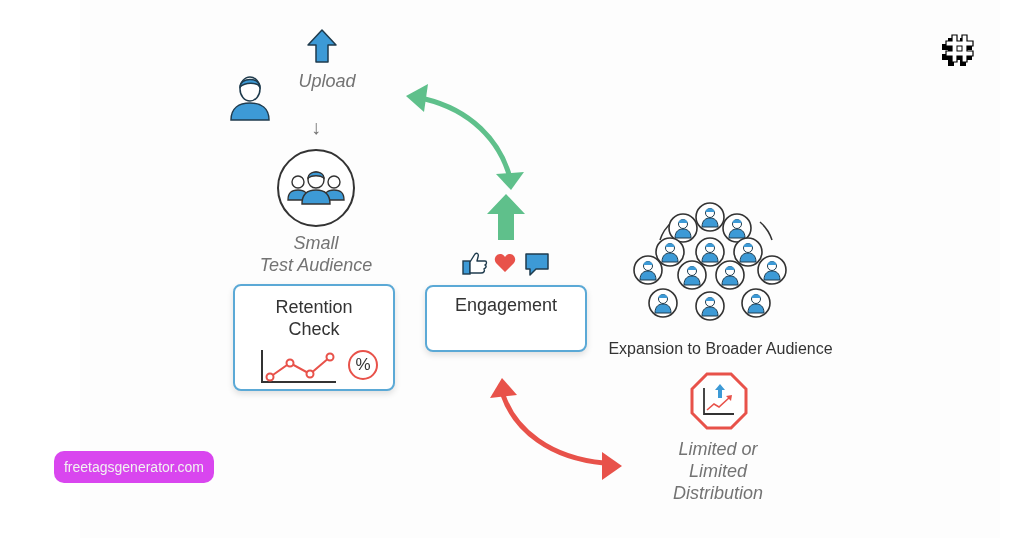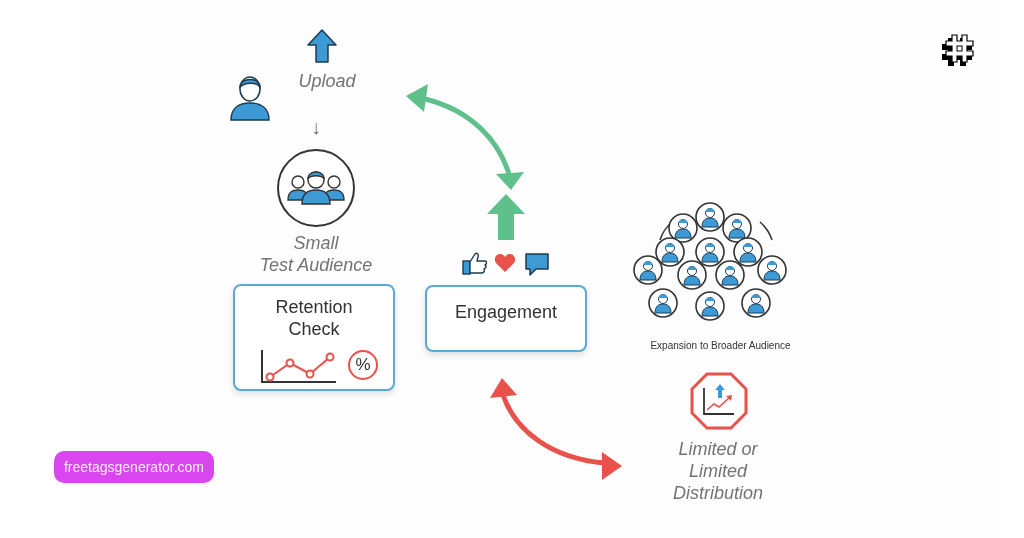--- a/index.html
+++ b/index.html
@@ -105,21 +105,21 @@
   <path d="M8 11 L13 3 C15 1 17 3 16 6 L15 10 H23 C25 10 25 13 23 14 C25 15 24 17 22 18 C23 20 22 22 19 22 H8 Z" fill="#fff" stroke="#1f3b4d" stroke-width="1.4" stroke-linejoin="round"></path>
 </svg>
 <svg class="abs" style="left:494px; top:253px;" width="22" height="20" viewBox="0 0 22 20">
   <path d="M11 19 L2 10 C-1 6 2 1 6 1 C8 1 10 2 11 4 C12 2 14 1 16 1 C20 1 23 6 20 10 Z" fill="#e8524a"></path>
 </svg>
 <svg class="abs" style="left:524px; top:252px;" width="26" height="24" viewBox="0 0 26 24">
   <path d="M2 2 H24 V17 H12 L6 23 V17 H2 Z" fill="#3d9ad6" stroke="#1f3b4d" stroke-width="1.5" stroke-linejoin="round"></path>
 </svg>
 
 <div class="box" style="left:425px; top:285px; width:158px; height:63px;">
-  <div class="title" style="margin-top:14px;">
+  <div class="title" style="margin-top:7px;">
     <div>Engagement</div>
   </div>
 </div>
 
 <svg class="abs" style="left:0; top:0;" width="1024" height="538">
   <path d="M503 395 C515 430 550 458 604 463" fill="none" stroke="#e8524a" stroke-width="5"></path>
   <path d="M490 398 L502 378 L517 395 Z" fill="#e8524a"></path>
   <path d="M602 452 L622 466 L602 480 Z" fill="#e8524a"></path>
 </svg>
 
@@ -199,21 +199,21 @@
       <path d="M75.5 101 C75.5 96 84.5 96 84.5 101 Z" fill="#3d9ad6"></path>
     </g>
     <g>
       <circle cx="126" cy="103" r="14" fill="#fff" stroke="#333" stroke-width="1.6"></circle>
       <path d="M118 113 C118 106 122 104 126 104 C130 104 134 106 134 113 Z" fill="#3d9ad6" stroke="#1f3b4d" stroke-width="1"></path>
       <circle cx="126" cy="99" r="4.5" fill="#fff" stroke="#1f3b4d" stroke-width="1"></circle>
       <path d="M121.5 98 C121.5 93 130.5 93 130.5 98 Z" fill="#3d9ad6"></path>
     </g>
   </svg>
 
-<div class="abs" style="left:608px; top:340px; width:225px; text-align:center; font-size:10px; color:#333;">Expansion to Broader Audience</div>
+<div class="abs" style="left:608px; top:340px; width:225px; text-align:center; font-size:16px; color:#333;">Expansion to Broader Audience</div>
 
 <svg class="abs" style="left:690px; top:372px;" width="58" height="58" viewBox="0 0 58 58">
   <polygon points="17,2 41,2 56,17 56,41 41,56 17,56 2,41 2,17" fill="#fff" stroke="#e8524a" stroke-width="3"></polygon>
   <path d="M14 16 V42 H44" fill="none" stroke="#333" stroke-width="1.8"></path>
   <polyline points="17,38 24,32 29,35 40,25" fill="none" stroke="#e8524a" stroke-width="1.6"></polyline>
   <path d="M36 24 L42 23 L41 29 Z" fill="#e8524a"></path>
   <path d="M30 12 L35 18 H32 V26 H28 V18 H25 Z" fill="#3d9ad6"></path>
 </svg>
 
 <div class="abs label" style="left:648px; top:438px; width:140px;">

